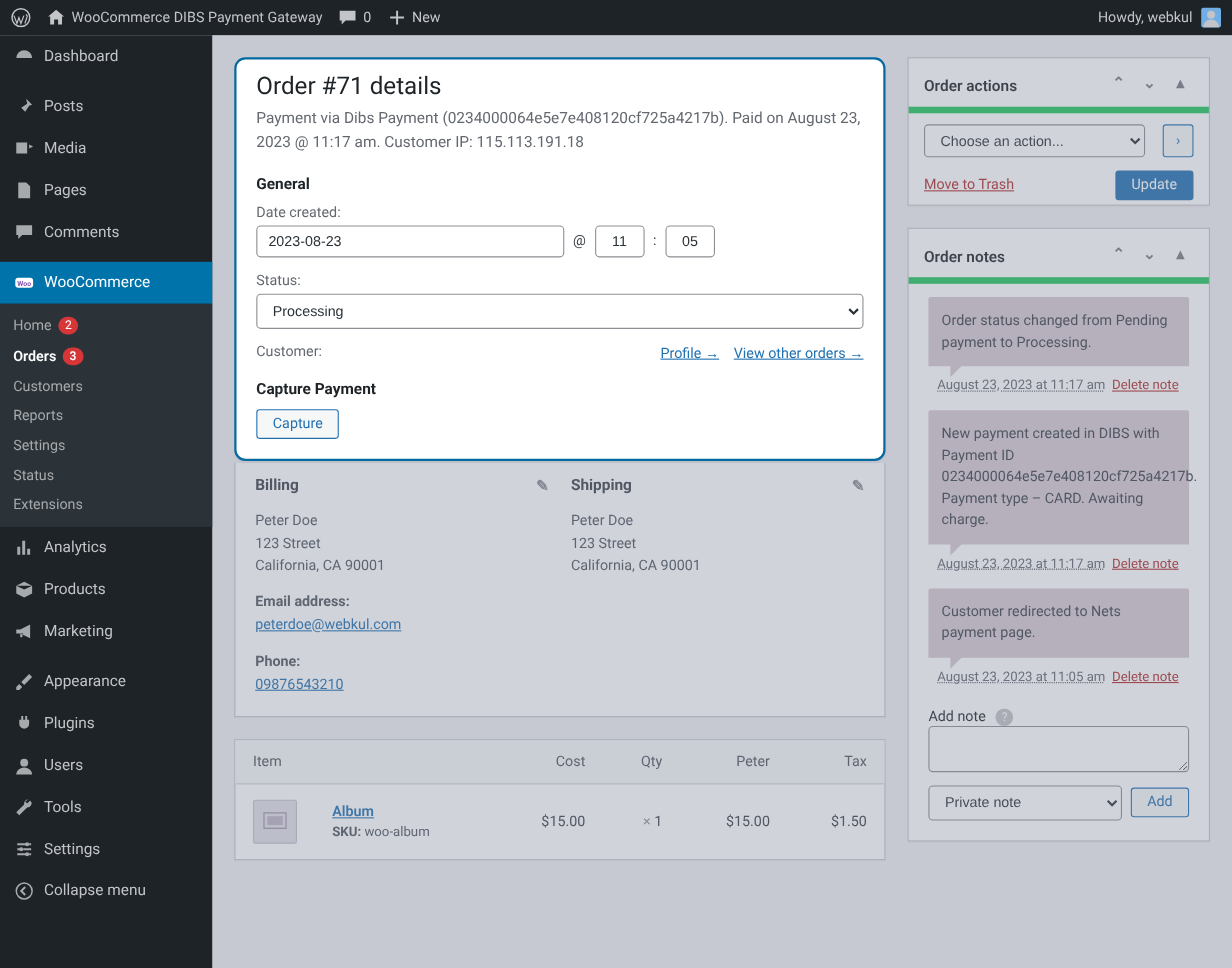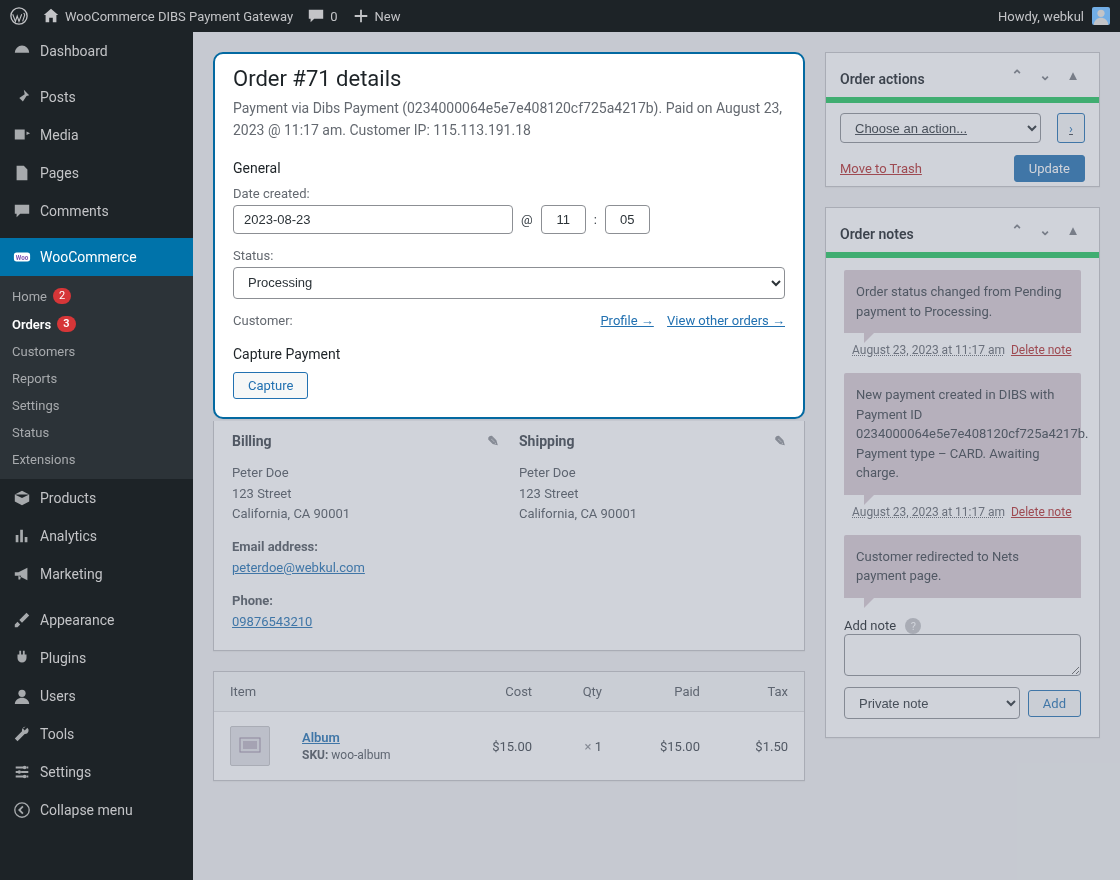--- a/index.html
+++ b/index.html
@@ -31,21 +31,21 @@
 
 .postbox { background: #fff; border: 1px solid #c3c4c7; box-shadow: 0 1px 1px rgba(0,0,0,.04); }
 .postbox.highlighted { border: 2px solid #0369a1; border-radius: 10px; z-index: 2; position: relative; }
 .postbox .inside { padding: 12px 18px 18px; }
 .postbox h2.title { font-size: 14px; font-weight: 600; padding: 10px 14px; border-bottom: 6px solid #22c55e; color: #1d2327; display: flex; align-items: flex-end; gap: 12px; }
 .postbox h2.title .toggles { margin-left: auto; display: flex; gap: 4px; }
 .toggle-btn { width: 24px; height: 24px; display: flex; align-items: center; justify-content: center; cursor: pointer; color: #787c82; }
 
 h1.order-title { font-size: 22px; font-weight: 400; color: #1d2327; margin-bottom: 6px; }
 .order-sub { color: #646970; line-height: 1.6; font-size: 14px; }
-h3.section { font-size: 14px; font-weight: 400; margin: 18px 0 10px; color: #1d2327; }
+h3.section { font-size: 14px; font-weight: 700; margin: 18px 0 10px; color: #1d2327; }
 label.fld { color: #646970; font-size: 13px; display: block; margin-bottom: 4px; }
 input[type=text], select { border: 1px solid #8c8f94; border-radius: 4px; padding: 6px 10px; font-size: 13px; background: #fff; color: #2c3338; }
 .date-row { display: flex; align-items: center; gap: 8px; }
 .date-row input.date { width: 280px; }
 .date-row input.time { width: 45px; text-align: center; }
 select.full { width: 100%; height: 32px; }
 .customer-links { float: right; font-size: 13px; }
 .customer-links a { color: #2271b1; text-decoration: underline; margin-left: 10px; }
 .select2 { border: 1px solid #8c8f94; border-radius: 4px; padding: 6px 10px; display: flex; align-items: center; justify-content: space-between; }
 .select2 .clear { color: #787c82; cursor: pointer; padding: 0 6px; }
@@ -75,21 +75,21 @@
 .note-item { background: #d7cad2; padding: 12px; border-radius: 2px 2px 0 0; color: #3c434a; font-size: 13px; line-height: 1.5; margin-bottom: 20px; position: relative; }
 .note-item::after { content: ''; position: absolute; left: 20px; bottom: -10px; border: 10px solid transparent; border-top-color: #d7cad2; border-left-color: #d7cad2; width: 0; height: 0; }
 .note-meta { font-size: 12px; color: #646970; padding: 4px 8px; margin-top: -14px; margin-bottom: 12px; }
 .note-meta a { color: #b32d2e; text-decoration: underline; margin-left: 6px; }
 .note-meta .ts { text-decoration: underline dotted; }
 textarea.note-input { width: 100%; height: 42px; border: 1px solid #8c8f94; border-radius: 4px; padding: 6px; resize: vertical; }
 .note-type-row { display: flex; gap: 8px; margin-top: 8px; align-items: center; }
 .note-type-row select { flex: 1; height: 32px; }
 .help-icon { display: inline-flex; width: 16px; height: 16px; border-radius: 50%; background: #c3c4c7; color: #fff; font-size: 11px; align-items: center; justify-content: center; margin-left: 6px; }
 
-.actions-row { display: flex; gap: 16px; padding: 10px 14px 0; text-decoration: underline; }
+.actions-row { display: flex; gap: 16px; padding: 10px 14px 0; }
 .actions-row select { flex: 1; height: 30px; }
 .actions-footer { display: flex; justify-content: space-between; align-items: center; padding: 12px 14px 4px; }
 .trash-link { color: #b32d2e; text-decoration: underline; font-size: 13px; }
 </style>
 </head>
 <body>
 
 <div class="topbar">
   <div class="left">
     <span class="item">
@@ -202,32 +202,32 @@
       <div class="submenu-item">
           <span>Status</span>
         </div>
       <div class="submenu-item">
           <span>Extensions</span>
         </div>
     </div>
     <div class="menu-item">
         <span class="icon">
           <svg viewBox="0 0 20 20">
+            <path d="M3 17V9h3v8zm5 0V3h3v14zm5 0v-6h3v6z"></path>
+          </svg>
+        </span>
+        <span>Analytics</span>
+      </div>
+    <div class="menu-item">
+        <span class="icon">
+          <svg viewBox="0 0 20 20">
             <path d="M2 6l8-4 8 4v8l-8 4-8-4zM10 2v16M2 6l8 4 8-4"></path>
           </svg>
         </span>
         <span>Products</span>
-      </div>
-    <div class="menu-item">
-        <span class="icon">
-          <svg viewBox="0 0 20 20">
-            <path d="M3 17V9h3v8zm5 0V3h3v14zm5 0v-6h3v6z"></path>
-          </svg>
-        </span>
-        <span>Analytics</span>
       </div>
     <div class="menu-item">
         <span class="icon">
           <svg viewBox="0 0 20 20">
             <path d="M2 8h4l10-5v14L6 12H2zm4 4v4h2l1-4z"></path>
           </svg>
         </span>
         <span>Marketing</span>
       </div>
     <div style="height:8px"></div>
@@ -353,21 +353,21 @@
         </div>
       </div>
 
       <div class="postbox">
         <table class="items">
           <thead>
             <tr>
               <th colspan="2">Item</th>
               <th class="num">Cost</th>
               <th class="num">Qty</th>
-              <th class="num">Paid</th>
+              <th class="num">Peter</th>
               <th class="num">Tax</th>
             </tr>
           </thead>
           <tbody>
             <tr>
               <td style="width:52px"><span class="thumb">
                     <svg width="24" height="24" viewBox="0 0 24 24">
                       <rect x="2" y="4" width="20" height="14" fill="none" stroke="#9b8ba4" stroke-width="1"></rect>
                       <rect x="5" y="7" width="14" height="8" fill="#9b8ba4" opacity="0.5"></rect>
                     </svg>
@@ -417,20 +417,21 @@
           </span>
         </h2>
         <div class="inside">
           <div class="note-item"><span>Order status changed from Pending payment to Processing.</span></div>
           <div class="note-meta"><span class="ts">August 23, 2023 at 11:17 am</span><a>Delete note</a></div>
 
           <div class="note-item"><span>New payment created in DIBS with Payment ID 0234000064e5e7e408120cf725a4217b. Payment type – CARD. Awaiting charge.</span></div>
           <div class="note-meta"><span class="ts">August 23, 2023 at 11:17 am</span><a>Delete note</a></div>
 
           <div class="note-item"><span>Customer redirected to Nets payment page.</span></div>
+          <div class="note-meta"><span class="ts">August 23, 2023 at 11:05 am</span><a>Delete note</a></div>
 
           <div style="margin-top:18px">
             <label class="fld" style="color:#1d2327;display:inline">Add note</label>
             <span class="help-icon">?</span>
           </div>
           <textarea class="note-input" style=""></textarea>
           <div class="note-type-row">
             <select><option>Private note</option></select>
             <span class="button">Add</span>
           </div>

